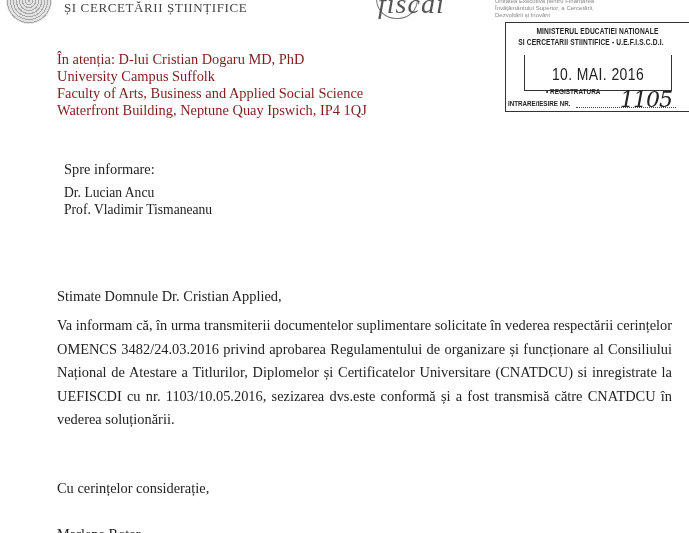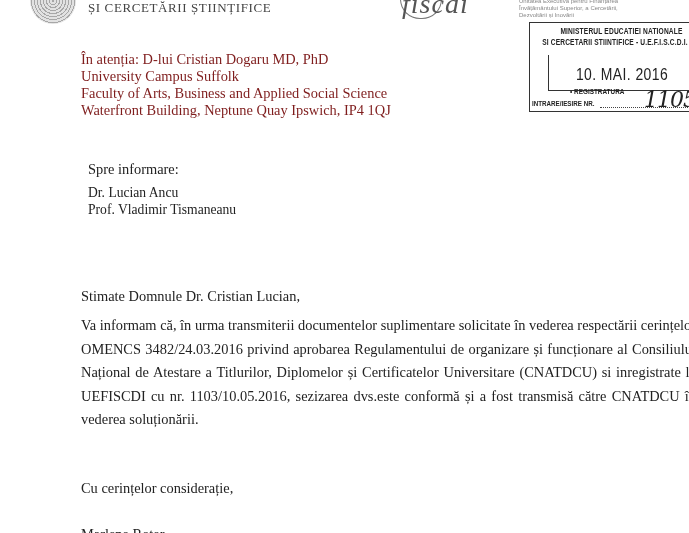--- a/index.html
+++ b/index.html
@@ -1,21 +1,21 @@
 <!DOCTYPE html>
 <html><head>
 <meta charset="utf-8">
 <style>
   html, body { margin:0; padding:0; }
   body {
     width:689px; height:533px; overflow:hidden; position:relative;
     background:#ffffff; color:#1a1a1a;
     font-family:"Liberation Serif", "DejaVu Serif", serif;
   }
-  .abs { position:absolute;margin-left:24px; }
+  .abs { position:absolute; }
   .seal {
     left:6px; top:-22px; width:46px; height:46px; border-radius:50%;
     background: repeating-radial-gradient(circle at 50% 50%, #8a8a8a 0 1px, #d8d8d8 1px 3px);
     opacity:0.75;
   }
   .ministry {
     left:64px; top:0px; font-size:13px; letter-spacing:0.6px; color:#444;
     font-family:"Liberation Serif", serif; line-height:16px;
   }
   .logo {
@@ -106,16 +106,16 @@
   <div>Faculty of Arts, Business and Applied Social Science</div>
   <div>Waterfront Building, Neptune Quay Ipswich, IP4 1QJ</div>
 </div>
 
 <div class="abs cc-title">Spre informare:</div>
 <div class="abs cc-list">
   <div>Dr. Lucian Ancu</div>
   <div>Prof. Vladimir Tismaneanu</div>
 </div>
 
-<div class="abs salut">Stimate Domnule Dr. Cristian Lucian,</div>
+<div class="abs salut">Stimate Domnule Dr. Cristian Applied,</div>
 <div class="abs para">Va informam că, în urma transmiterii documentelor suplimentare solicitate în vederea respectării cerințelor OMENCS 3482/24.03.2016 privind aprobarea Regulamentului de organizare și funcționare al Consiliului Național de Atestare a Titlurilor, Diplomelor și Certificatelor Universitare (CNATDCU) si inregistrate la UEFISCDI cu nr. 1103/10.05.2016, sezizarea dvs.este conformă și a fost transmisă către CNATDCU în vederea soluționării.</div>
 <div class="abs closing">Cu cerințelor considerație,</div>
 <div class="abs signer">Marlene Roter</div>
 
 </body></html>

